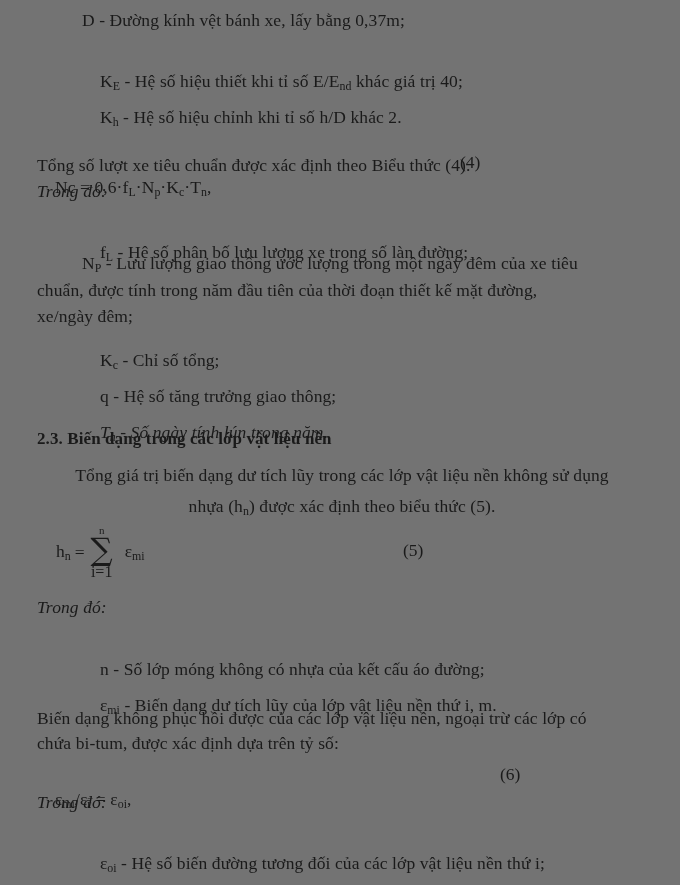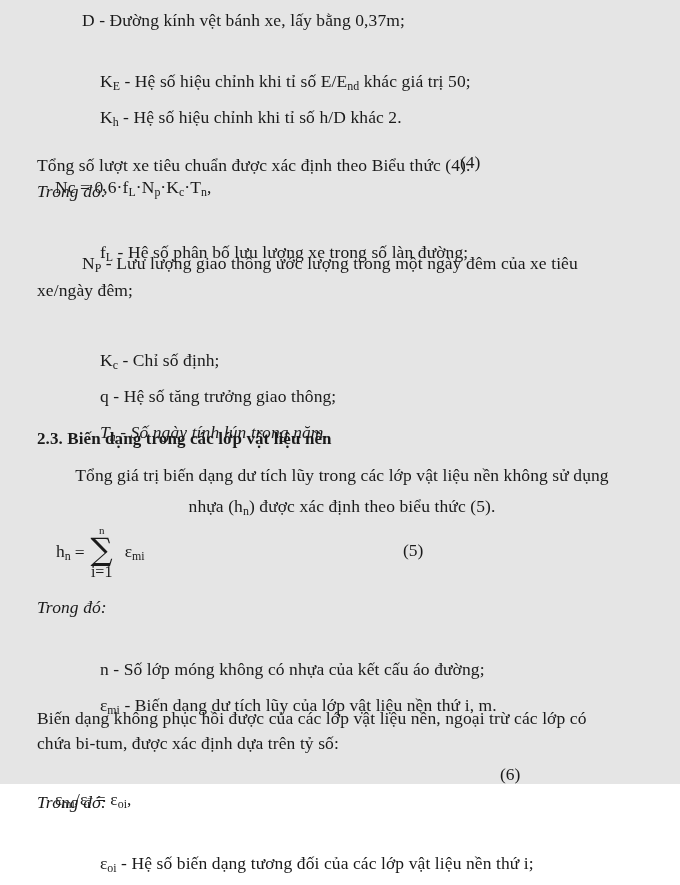--- a/index.html
+++ b/index.html
@@ -11,22 +11,22 @@
     height: 885px;
     background: #ffffff;
     font-family: "Liberation Serif", "DejaVu Serif", serif;
     color: #1a1a1a;
     overflow: hidden;
   }
 
   .page {
     position: relative;
     width: 680px;
-    height: 784px;
-    background: #e5e5e5;
+    height: 885px;
+    background: #737373;
     padding: 8px;
     box-sizing: border-box;
   }
 
   
   .line {
     position: absolute;
     font-size: 17.5px;
     line-height: 1.42;
     letter-spacing: 0.1px;
@@ -101,21 +101,21 @@
   }
 </style>
 </head>
 <body>
 
 <div class="page">
 
   <div class="line indent" style="left:82px; top:8px;">D - Đường kính vệt bánh xe, lấy bằng 0,37m;</div>
 
   <div class="line indent" style="left:82px; top:44px;">
-    <span>K</span><sub>E</sub><span> - Hệ số hiệu chỉnh khi tỉ số E/E</span><sub>nd</sub><span> khác giá trị 50;</span>
+    <span>K</span><sub>E</sub><span> - Hệ số hiệu thiết khi tỉ số E/E</span><sub>nd</sub><span> khác giá trị 40;</span>
   </div>
 
   <div class="line indent" style="left:82px; top:80px;">
     <span>K</span><sub>h</sub><span> - Hệ số hiệu chỉnh khi tỉ số h/D khác 2.</span>
   </div>
 
   <div class="line" style="left:37px; top:116px;margin-top:37px;">Tổng số lượt xe tiêu chuẩn được xác định theo Biểu thức (4).</div>
 
   <div class="line" style="left:37px; top:150px;">
     <span>Nc = 0,6·f</span><sub>L</sub><span>·N</span><sub>p</sub><span>·K</span><sub>c</sub><span>·T</span><sub>n</sub><span>,</span>
@@ -125,25 +125,26 @@
   <div class="line italic" style="left:37px; top:179px;">Trong đó:</div>
 
   <div class="line indent" style="left:82px; top:215px;">
     <span>f</span><sub>L</sub><span> - Hệ số phân bố lưu lượng xe trong số làn đường;</span>
   </div>
 
   <div class="block" style="left:37px; top:251px; width:600px;">
     <div style="text-indent:45px;">
       <span>N</span><sub>P</sub><span> - Lưu lượng giao thông ước lượng trong một ngày đêm của xe tiêu</span>
     </div>
+    <div>chuẩn, được tính trong năm đầu tiên của thời đoạn thiết kế mặt đường,</div>
     <div>xe/ngày đêm;</div>
   </div>
 
   <div class="line indent" style="left:82px; top:323px;">
-    <span>K</span><sub>c</sub><span> - Chỉ số định;</span>
+    <span>K</span><sub>c</sub><span> - Chỉ số tổng;</span>
   </div>
 
   <div class="line indent" style="left:82px; top:359px;">
     <span>q</span><sub></sub><span> - Hệ số tăng trưởng giao thông;</span>
   </div>
 
   <div class="line indent" style="left:82px; top:395px;font-style:italic;">
     <span>T</span><sub>n</sub><span> - Số ngày tính lún trong năm.</span>
   </div>
 
@@ -184,20 +185,20 @@
   </div>
 
   <div class="line" style="left:37px; top:762px;">
     <span>ε</span><sub>mi</sub><span>/ε</span><sub>r</sub><span> = ε</span><sub>oi</sub><span>,</span>
   </div>
   <div class="eqnum" style="left:500px; top:762px;">(6)</div>
 
   <div class="line italic" style="left:37px; top:790px;">Trong đó:</div>
 
   <div class="line indent" style="left:82px; top:826px;">
-    <span>ε</span><sub>oi</sub><span> - Hệ số biến dạng tương đối của các lớp vật liệu nền thứ i;</span>
+    <span>ε</span><sub>oi</sub><span> - Hệ số biến đường tương đối của các lớp vật liệu nền thứ i;</span>
   </div>
 
   <div class="line indent" style="left:82px; top:860px;">
     
   </div>
 
 </div>
 
 </body></html>

